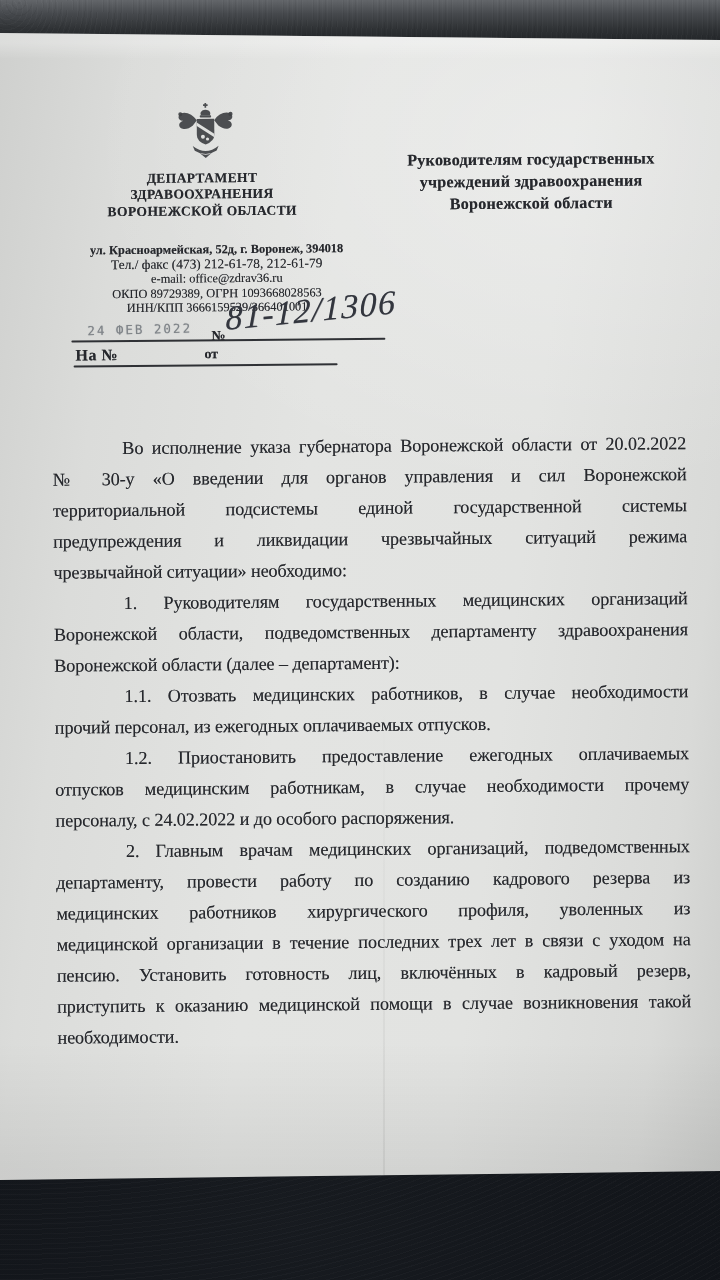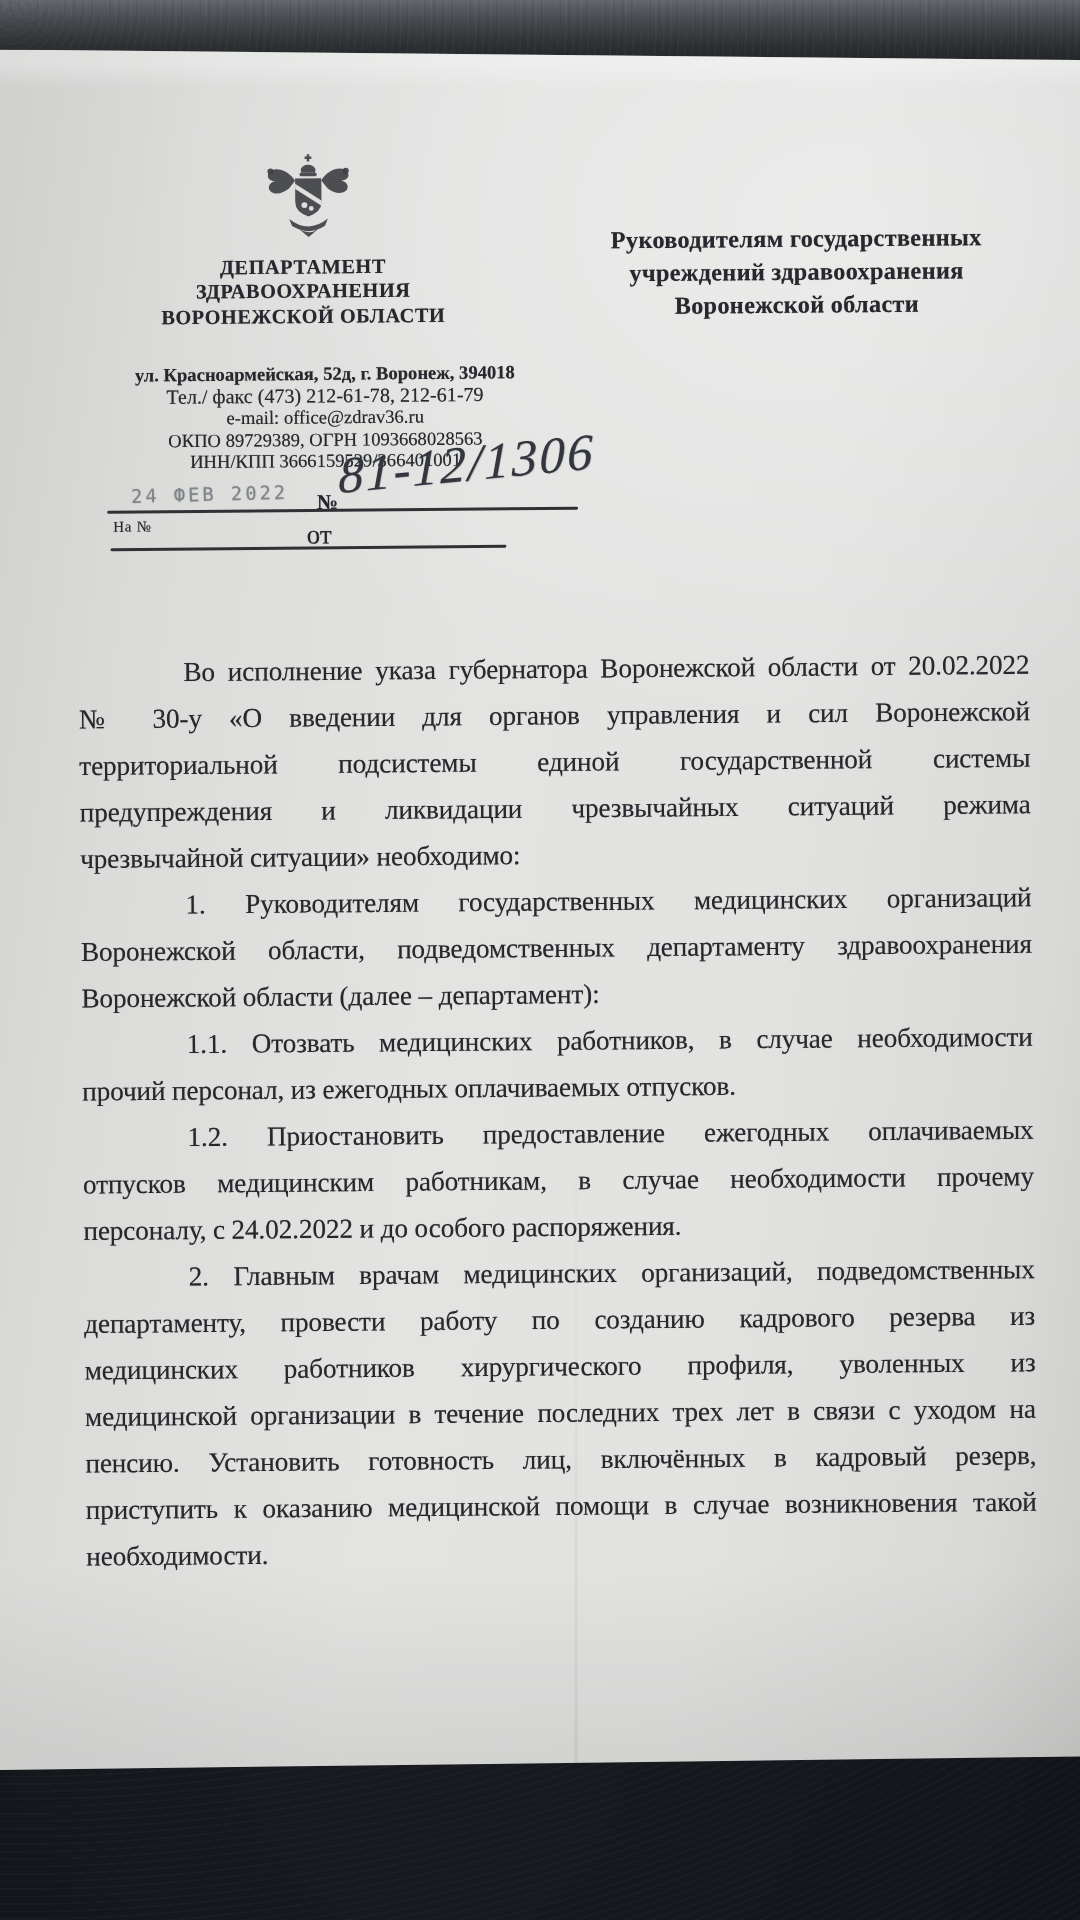--- a/index.html
+++ b/index.html
@@ -47,22 +47,22 @@
         font-family:"DejaVu Sans Mono",monospace;font-size:12.5px;letter-spacing:2px;
         color:#787d82;opacity:.92;transform:rotate(-1deg);text-shadow:0 0 1px rgba(120,125,130,.65);white-space:nowrap;}
   .numlabel{position:absolute;left:214px;top:327px;font-weight:bold;font-size:14px;}
   .handwriting{position:absolute;left:228px;top:291px;
         font-style:italic;font-size:34px;letter-spacing:1.5px;color:#33363e;
         transform:rotate(-5deg) skewX(-6deg);white-space:nowrap;
         text-shadow:.3px .3px .6px rgba(40,44,55,.5);}
   .rule{position:absolute;height:2px;background:#2f3135;border-radius:1px;}
   .rule1{left:74px;top:338px;width:314px;}
   .rule2{left:76px;top:363px;width:264px;}
-  .replylabel{position:absolute;left:78px;top:344px;font-weight:normal;font-size:10px;letter-spacing:.5px;}
-  .fromlabel{position:absolute;left:207px;top:345px;font-weight:normal;font-size:18px;text-align:center;}
+  .replylabel{position:absolute;left:78px;top:344px;font-weight:bold;font-size:16px;letter-spacing:.5px;}
+  .fromlabel{position:absolute;left:207px;top:345px;font-weight:bold;font-size:14px;text-align:center;}
 
   .bodytext{position:absolute;left:54px;top:431px;width:634px;
         font-size:18.2px;line-height:31px;letter-spacing:-0.1px;color:#26282d;}
   .bodytext .line{text-align:justify;text-align-last:justify;white-space:normal;}
   .bodytext .line.first{text-indent:70px;}
   .bodytext .line.last{text-align-last:left;}
 </style>
 </head>
 <body>
 

